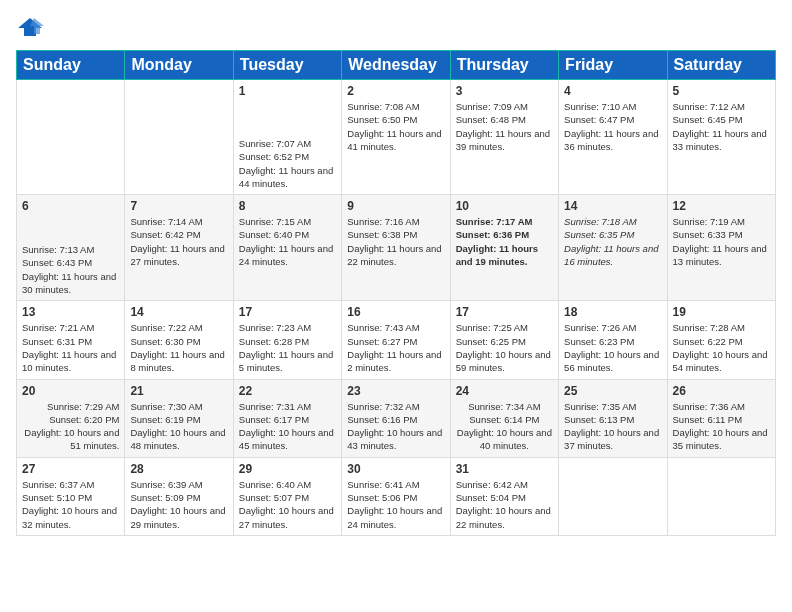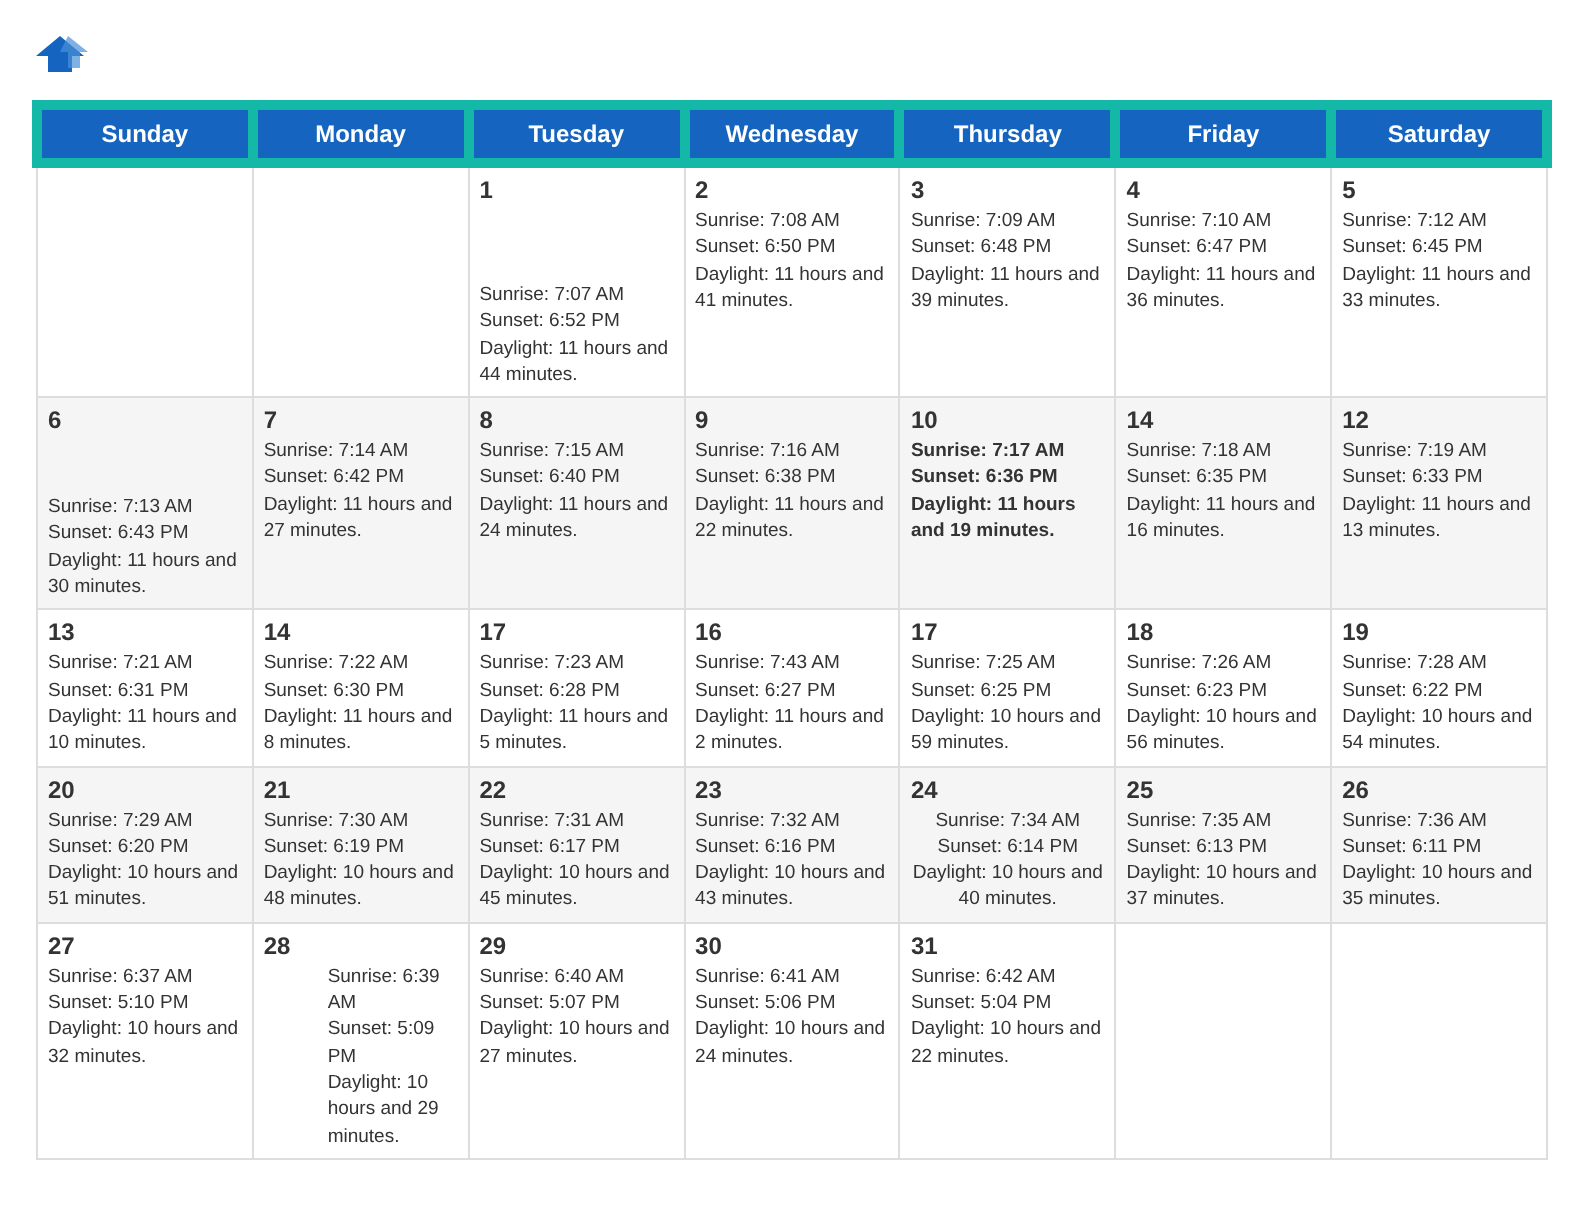--- a/index.html
+++ b/index.html
@@ -38,25 +38,25 @@
       color: #555;
     }
     .calendar {
       width: 100%;
       border-collapse: collapse;
       border: 1px solid #ccc;
     }
     .calendar th {
       background-color: #1565c0;
       color: #fff;
-      font-size: 12px;
+      font-size: 16px;
       font-weight: bold;
-      text-align: center;
+      text-align: left;
       padding: 5px 6px;
-      border: 5px solid #14b8a6;
+      border: 1px solid #14b8a6;
     }
     .calendar td {
       vertical-align: top;
       padding: 4px 5px;
       border: 1px solid #ddd;
       font-size: 10px;
       color: #333;
       background: #fff;
       width: 108px;
       min-height: 75px;
@@ -172,21 +172,21 @@
 Daylight: 11 hours and 22 minutes.</div>
         </td>
         <td>
           <span class="day-num">10</span>
           <div class="day-info" style="white-space: pre-line; font-weight: bold;">Sunrise: 7:17 AM
 Sunset: 6:36 PM
 Daylight: 11 hours and 19 minutes.</div>
         </td>
         <td>
           <span class="day-num">14</span>
-          <div class="day-info" style="white-space: pre-line;">Sunrise: 7:18 AM
+          <div class="day-info" style="white-space: pre-line; font-style: italic;">Sunrise: 7:18 AM
 Sunset: 6:35 PM
 Daylight: 11 hours and 16 minutes.</div>
         </td>
         <td>
           <span class="day-num">12</span>
           <div class="day-info" style="white-space: pre-line;">Sunrise: 7:19 AM
 Sunset: 6:33 PM
 Daylight: 11 hours and 13 minutes.</div>
         </td>
       </tr>
@@ -230,21 +230,21 @@
         <td>
           <span class="day-num">19</span>
           <div class="day-info" style="white-space: pre-line;">Sunrise: 7:28 AM
 Sunset: 6:22 PM
 Daylight: 10 hours and 54 minutes.</div>
         </td>
       </tr>
       <tr>
         <td>
           <span class="day-num">20</span>
-          <div class="day-info" style="white-space: pre-line;">Sunrise: 7:29 AM
+          <div class="day-info" style="white-space: pre-line; text-align: right;">Sunrise: 7:29 AM
 Sunset: 6:20 PM
 Daylight: 10 hours and 51 minutes.</div>
         </td>
         <td>
           <span class="day-num">21</span>
           <div class="day-info" style="white-space: pre-line;">Sunrise: 7:30 AM
 Sunset: 6:19 PM
 Daylight: 10 hours and 48 minutes.</div>
         </td>
         <td>
@@ -280,21 +280,21 @@
       </tr>
       <tr>
         <td>
           <span class="day-num">27</span>
           <div class="day-info" style="white-space: pre-line;">Sunrise: 6:37 AM
 Sunset: 5:10 PM
 Daylight: 10 hours and 32 minutes.</div>
         </td>
         <td>
           <span class="day-num">28</span>
-          <div class="day-info" style="white-space: pre-line; margin-left: 32px;">Sunrise: 6:39 AM
+          <div class="day-info" style="white-space: pre-line;">Sunrise: 6:39 AM
 Sunset: 5:09 PM
 Daylight: 10 hours and 29 minutes.</div>
         </td>
         <td>
           <span class="day-num">29</span>
           <div class="day-info" style="white-space: pre-line;">Sunrise: 6:40 AM
 Sunset: 5:07 PM
 Daylight: 10 hours and 27 minutes.</div>
         </td>
         <td>

